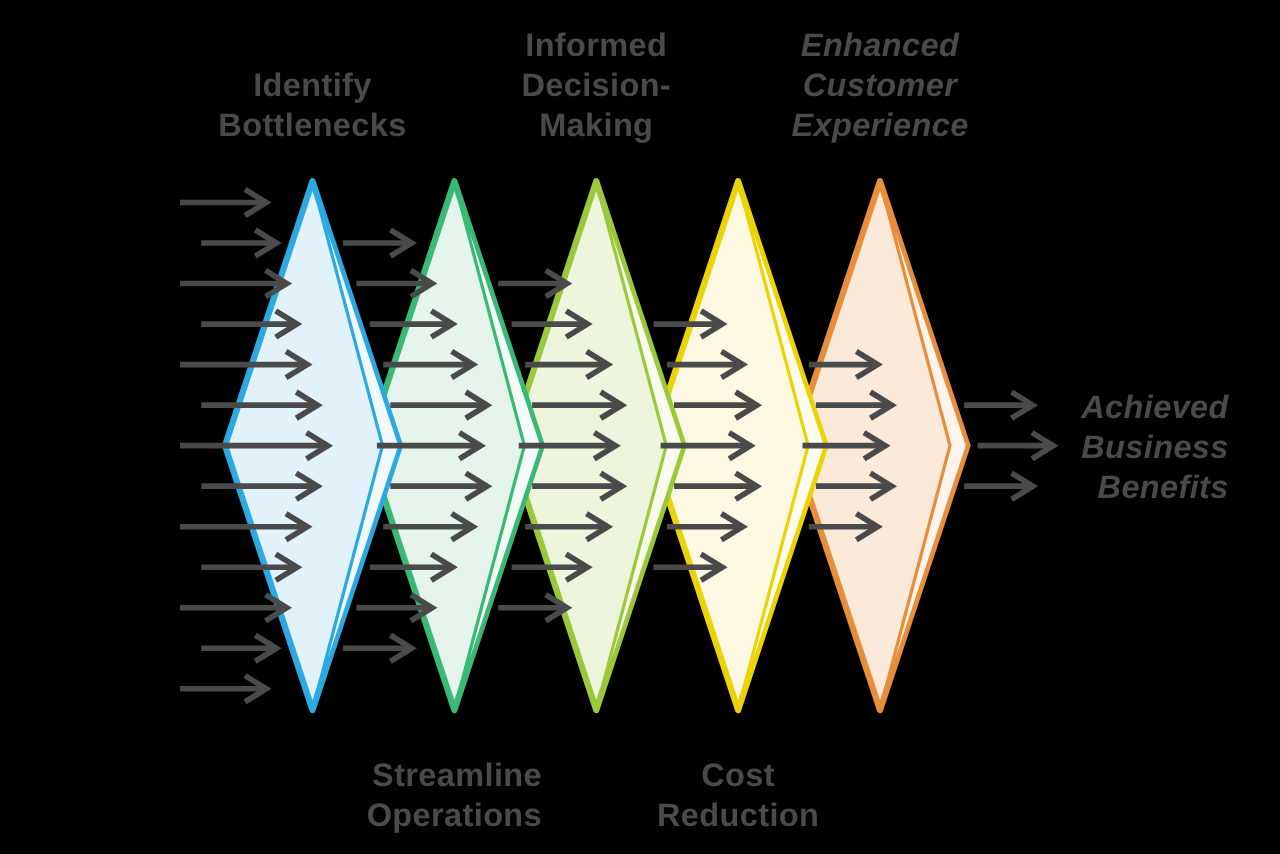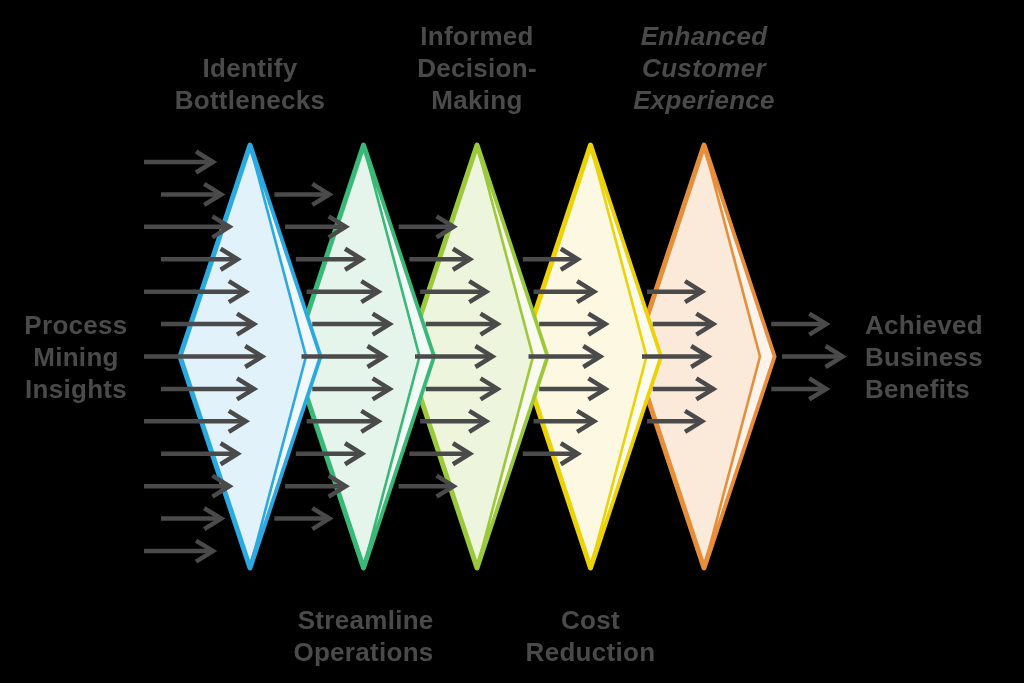--- a/index.html
+++ b/index.html
@@ -20,21 +20,22 @@
     font-weight:600;
     font-size:26px;
     line-height:32px;
     letter-spacing:0.3px;
     text-align:center;
     white-space:pre-line;
     transform:translateX(-50%);
   }
   .flow-label.align-left{
     transform:none;
-    text-align:left;
+    text-align:right;
+    font-style:italic;
   }
 </style>
 </head>
 <body>
 
 <div class="stage" style="background: rgb(0, 0, 0);">
   <svg id="funnel-svg" width="1024" height="683" viewBox="0 0 1024 683" xmlns="http://www.w3.org/2000/svg">
       <g>
         <path d="M 704 145 L 774 356.5 L 704 568 L 634 356.5 Z" fill="#FBEADA" stroke="#E78E3B" stroke-width="5" stroke-linejoin="round"></path>
         <path d="M 704 145 L 774 356.5 L 704 568 L 760 356.5 Z" fill="#FEF4EB" stroke="#E78E3B" stroke-width="2.6" stroke-linejoin="round"></path>
@@ -244,23 +245,20 @@
           <path d="M 781.9933806146572 356.52 L 838.5933806146572 356.52"></path>
           <path d="M 825.5933806146572 346.02 L 842.5933806146572 356.52 L 825.5933806146572 367.02" stroke-linejoin="miter"></path>
         </g>
         <g>
           <path d="M 771.2633569739953 388.94 L 822.2633569739953 388.94"></path>
           <path d="M 809.2633569739953 378.44 L 826.2633569739953 388.94 L 809.2633569739953 399.44" stroke-linejoin="miter"></path>
         </g>
       </g>
     </svg>
 
-  <div class="flow-label" id="input-label" style="left: 76px; top: 309px;">Process
-Mining
-Insights</div>
 
   <div class="flow-label align-left" id="output-label" style="left: 865px; top: 309px;">Achieved
 Business
 Benefits</div>
 
   <div id="stage-labels">
       <div class="flow-label" style="left: 250px; top: 52px;">Identify
 Bottlenecks</div>
       <div class="flow-label" style="left: 363.5px; top: 604px; text-align: right;">Streamline
 Operations</div>

